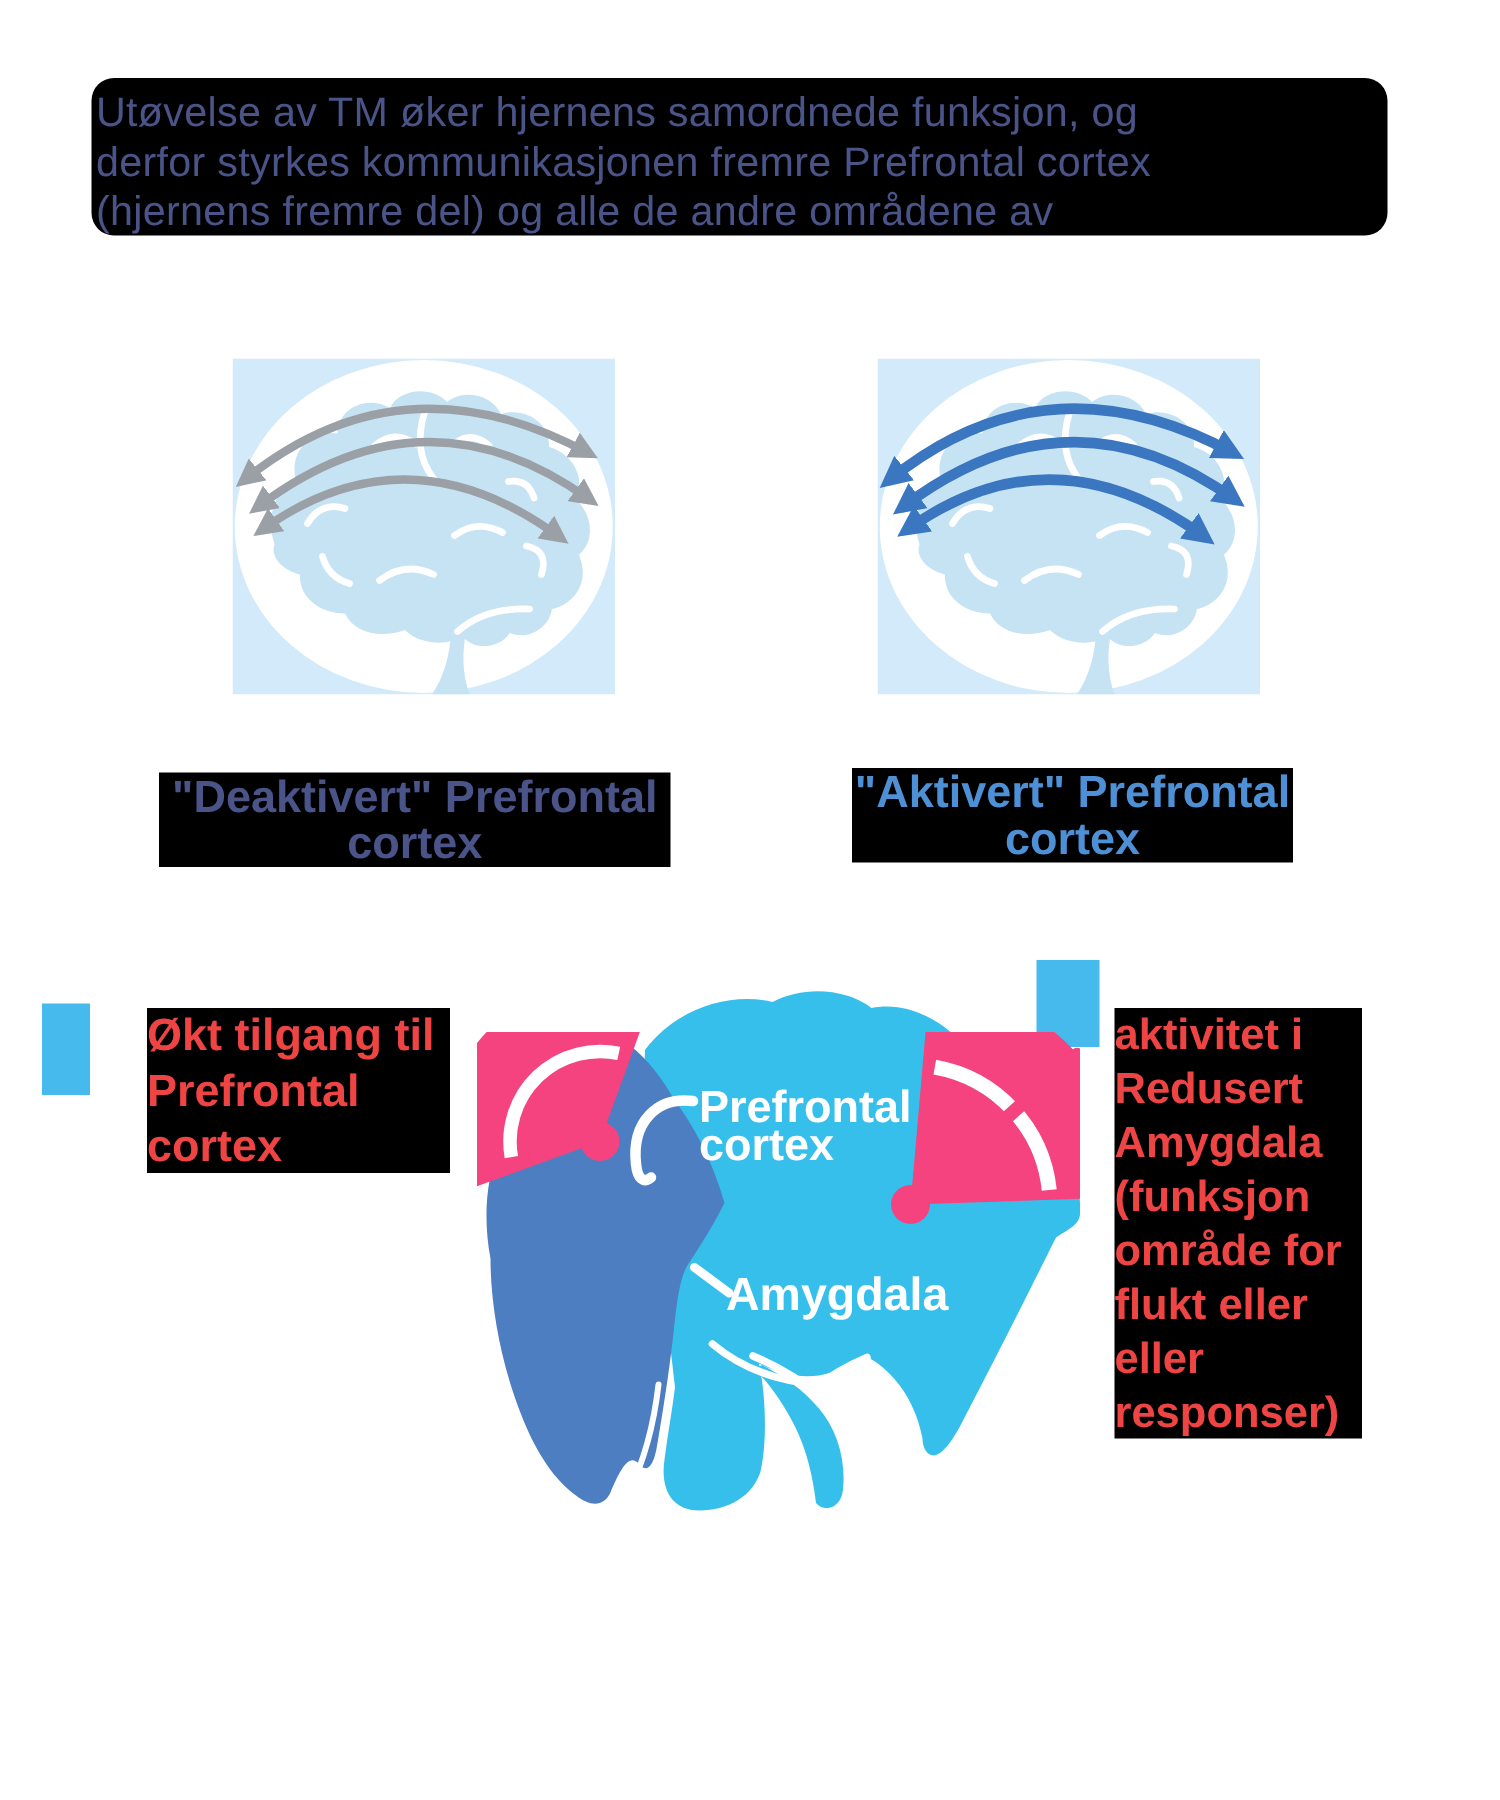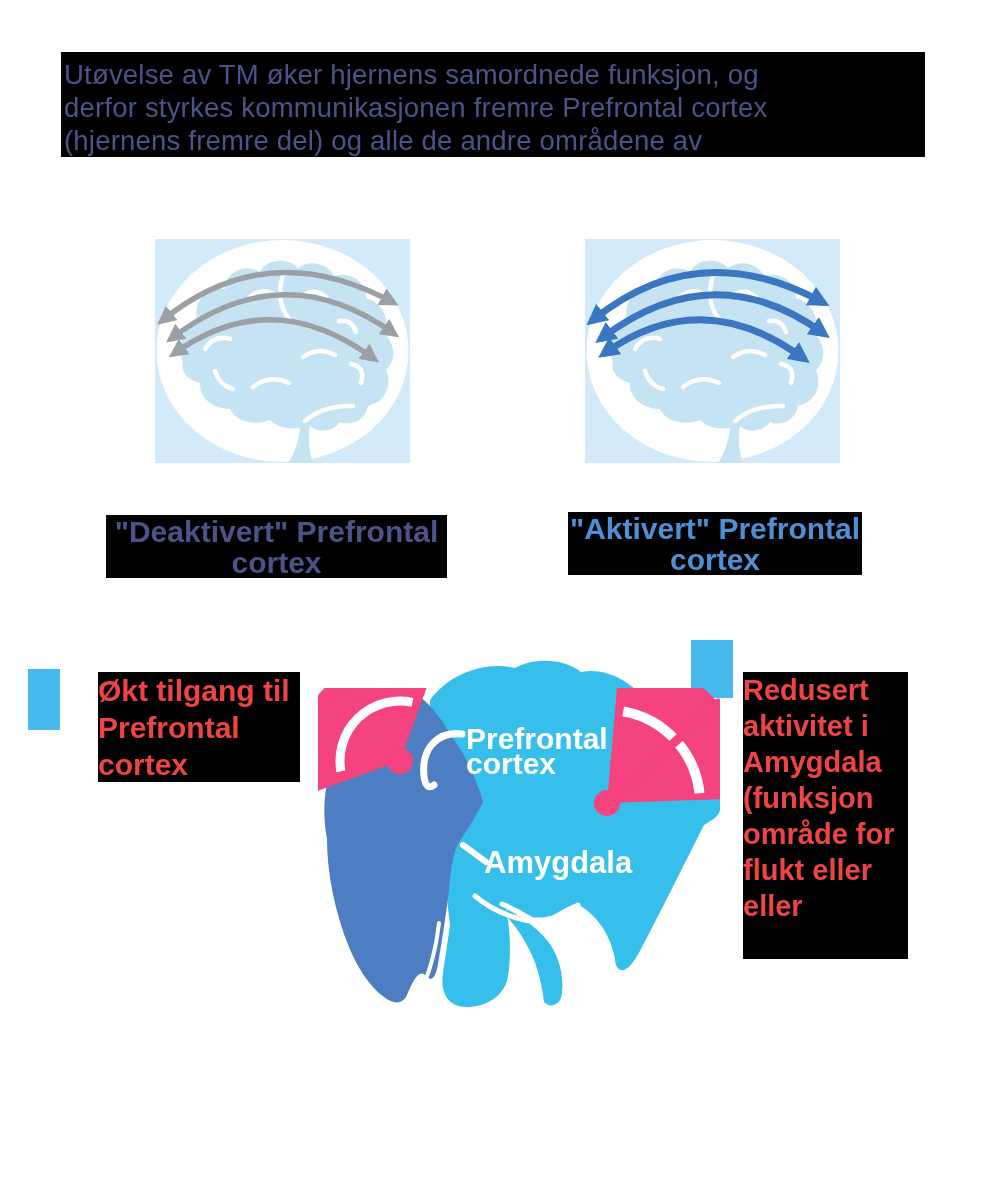--- a/index.html
+++ b/index.html
@@ -2,21 +2,21 @@
 <html><head>
 <meta charset="utf-8">
 <style>
   html,body{margin:0;padding:0;background:#ffffff;}
   body{width:1000px;height:1200px;position:relative;overflow:hidden;
        font-family:"Liberation Sans", sans-serif;}
   .abs{position:absolute;}
   
   .intro{left:61px;top:52px;width:864px;height:105px;background:#000000;
          color:#4a5488;font-size:27.5px;font-weight:500;line-height:33px;
-         padding:6px 0 0 3px;box-sizing:border-box;letter-spacing:.2px;}
+         padding:6px 0 0 3px;box-sizing:border-box;letter-spacing:.2px;border-radius:15px;}
   
   .panel{width:255px;height:224px;}
   .panel-left{left:155px;top:239px;}
   .panel-right{left:585px;top:239px;}
   .cap{background:#000000;font-weight:700;font-size:30px;line-height:31px;
        text-align:center;padding-top:1px;box-sizing:border-box;}
   .cap-left{left:106px;top:515px;width:341px;height:63px;color:#4a5488;}
   .cap-right{left:568px;top:512px;width:294px;height:63px;color:#4e90d6;}
   
   .bullet{background:#46b9ed;}
@@ -118,27 +118,28 @@
 
   <div class="abs bullet bullet-left"></div>
   <div class="abs benefit benefit-left">
     <div>Økt tilgang til</div>
     <div>Prefrontal</div>
     <div>cortex</div>
   </div>
 
   <div class="abs bullet bullet-right"></div>
   <div class="abs benefit benefit-right">
+    <div>aktivitet i</div>
     <div>Redusert</div>
-    <div>aktivitet i</div>
     <div>Amygdala</div>
     <div>(funksjon</div>
     <div>område for</div>
     <div>flukt eller</div>
     <div>eller</div>
+    <div>responser)</div>
   </div>
 
   <div class="abs brainmap">
     <svg width="440" height="365" viewBox="0 0 440 365">
       <defs>
         <clipPath id="gaugeclip">
             <rect x="18" y="33" width="402" height="332"></rect>
           </clipPath>
       </defs>
 

